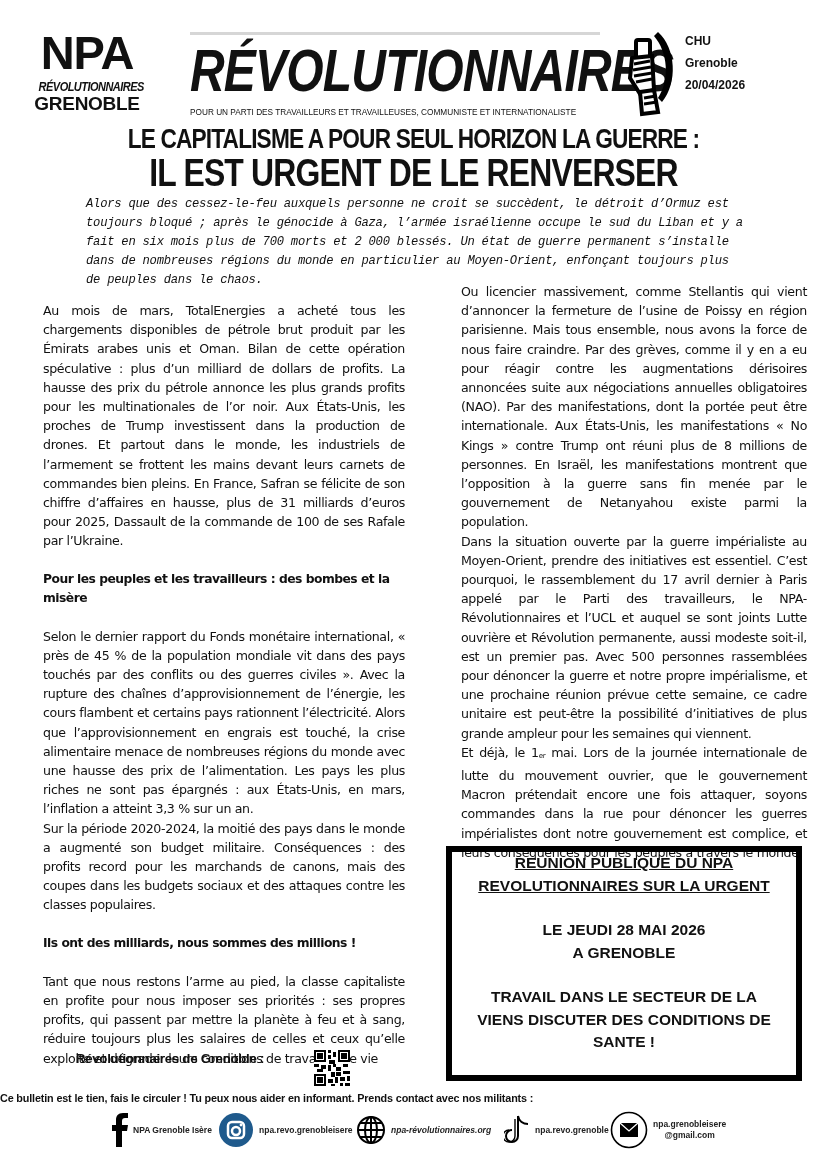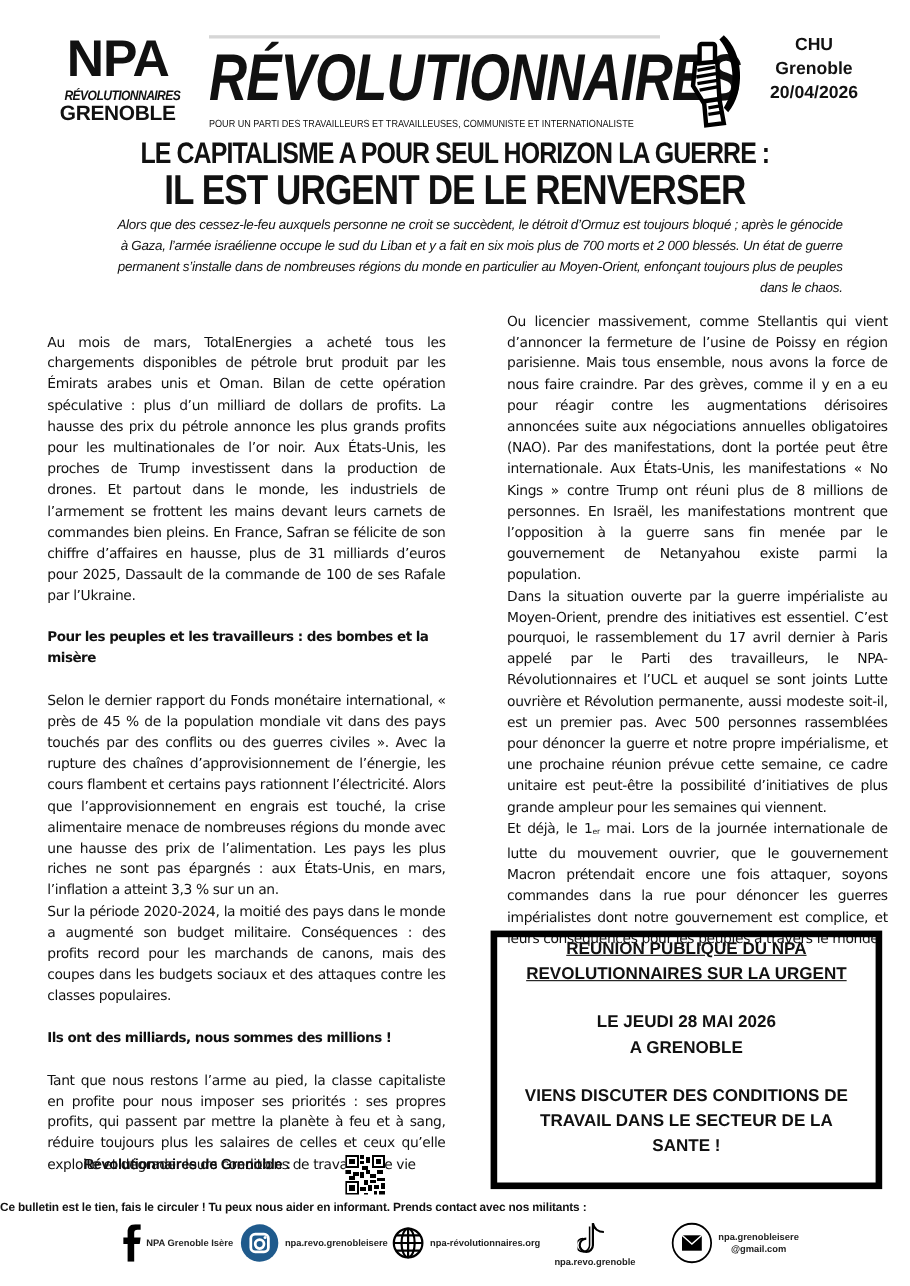--- a/index.html
+++ b/index.html
@@ -1,37 +1,37 @@
 <!DOCTYPE html>
 <html><head>
 <meta charset="utf-8">
 <style>
   * { box-sizing: border-box; margin: 0; padding: 0; }
   html, body { width: 827px; height: 1169px; background: #ffffff; overflow: hidden; }
   body { position: relative; font-family: "DejaVu Sans", sans-serif; color: #111; }
 
   
-  .npa-logo { position: absolute; left: 52px; top: 30px; width: 110px; text-align: center; }
+  .npa-logo { position: absolute; left: 32px; top: 30px; width: 110px; text-align: center; }
   .npa-logo .npa { font-family: "Liberation Sans", sans-serif; font-weight: 900; font-size: 47px; line-height: 46px; letter-spacing: -1px; }
   .npa-logo .rev { font-family: "Liberation Sans", sans-serif; font-weight: bold; font-style: italic; font-size: 12.5px; line-height: 14px; letter-spacing: -0.6px; transform: scaleX(0.88); margin-top: 4px; }
   .npa-logo .gre { font-family: "Liberation Sans", sans-serif; font-weight: 900; font-size: 19px; line-height: 20px; letter-spacing: -0.3px; }
 
   .rev-banner { position: absolute; left: 190px; top: 32px; width: 425px; }
   .rev-banner .topline { height: 3px; background: #d6d6d6; width: 410px; margin-bottom: 6px; }
   .rev-banner .title { font-family: "Liberation Sans", sans-serif; font-weight: 900; font-style: italic; font-size: 60px; line-height: 60px; letter-spacing: -1px; transform: scaleX(0.8); transform-origin: left; white-space: nowrap; }
   .rev-banner .tagline { font-family: "Liberation Sans", sans-serif; font-size: 9.4px; line-height: 11px; transform: scaleX(0.88); transform-origin: left; white-space: nowrap; margin-top: 5px; }
 
   .hammer { position: absolute; left: 618px; top: 28px; width: 60px; height: 90px; }
 
-  .doc-meta { position: absolute; left: 685px; top: 30px; width: 110px; text-align: center; font-family: "Liberation Sans", sans-serif; font-weight: bold; font-size: 16px; line-height: 22px; }
+  .doc-meta { position: absolute; left: 685px; top: 30px; width: 110px; text-align: left; font-family: "Liberation Sans", sans-serif; font-weight: bold; font-size: 12px; line-height: 22px; }
 
   
   .headline1 { position: absolute; left: 0; width: 827px; top: 124px; text-align: center; font-family: "Liberation Sans", sans-serif; font-weight: 900; font-size: 27px; line-height: 30px; letter-spacing: -1px; transform: scaleX(0.84); }
   .headline2 { position: absolute; left: 0; width: 827px; top: 153px; text-align: center; font-family: "Liberation Sans", sans-serif; font-weight: 900; font-size: 38px; line-height: 40px; letter-spacing: -1px; transform: scaleX(0.84); }
-  .lead { position: absolute; left: 86px; width: 660px; top: 195px; text-align: right; font-family: Liberation Sans, sans-serif; font-style: italic; font-size: 12.2px; line-height: 19px; letter-spacing: -0.25px; margin-left: 20px; }
+  .lead { position: absolute; left: 86px; width: 660px; top: 195px; text-align: left; font-family: Liberation Mono, monospace; font-style: italic; font-size: 12.2px; line-height: 19px; letter-spacing: -0.25px; }
 
   
   .col { position: absolute; font-family: "DejaVu Sans", sans-serif; font-size: 12.6px; line-height: 19.2px; text-align: justify; letter-spacing: -0.35px; }
   .col-left { left: 43px; top: 282px; width: 362px; }
   .col-right { left: 445px; top: 282px; width: 346px; margin-left: 16px; }
   .col h3 { font-family: "DejaVu Sans", sans-serif; font-weight: bold; font-size: 12.3px; letter-spacing: -0.5px; line-height: 19px; text-align: left; }
   .col p { margin: 0; }
   .col .gap { height: 19px; }
   .col sup { font-size: 7px; vertical-align: -1px; }
   .last-line { text-align-last: left; }
@@ -105,22 +105,22 @@
   <p class="last-line"><span>Et déjà, le 1</span><sup>er</sup><span> mai. Lors de la journée internationale de lutte du mouvement ouvrier, que le gouvernement Macron prétendait encore une fois attaquer, soyons commandes dans la rue pour dénoncer les guerres impérialistes dont notre gouvernement est complice, et leurs conséquences pour les peuples à travers le monde.</span></p>
 </div>
 
 <div class="event-box">
   <div class="u">REUNION PUBLIQUE DU NPA</div>
   <div class="u">REVOLUTIONNAIRES SUR LA URGENT</div>
   <div class="sp"></div>
   <div>LE JEUDI 28 MAI 2026</div>
   <div>A GRENOBLE</div>
   <div class="sp"></div>
+  <div>TRAVAIL DANS LE SECTEUR DE LA</div>
   <div>VIENS DISCUTER DES CONDITIONS DE</div>
-  <div>TRAVAIL DANS LE SECTEUR DE LA</div>
   <div>SANTE !</div>
 </div>
 
 <div class="newsletter">
   <div>Révolutionnaires de Grenoble :</div>
 </div>
 <svg class="qr" viewBox="0 0 21 21" shape-rendering="crispEdges">
   <rect width="21" height="21" fill="#fff"></rect>
   <path fill="#000" d="M0 0h7v7H0z M1 1v5h5V1z M2 2h3v3H2z
     M14 0h7v7h-7z M15 1v5h5V1z M16 2h3v3h-3z
@@ -147,32 +147,32 @@
     <svg width="36" height="36" viewBox="0 0 36 36">
         <circle cx="18" cy="18" r="17" fill="#1f5a8c"></circle>
         <rect x="10" y="10" width="16" height="16" rx="4" fill="none" stroke="#fff" stroke-width="2.5"></rect>
         <circle cx="18" cy="19" r="4" fill="none" stroke="#fff" stroke-width="2.5"></circle>
         <circle cx="23" cy="13" r="1.4" fill="#fff"></circle>
       </svg>
   </span>
   <span class="lbl">npa.revo.grenobleisere</span>
 </div>
 
-<div class="social" style="left:356px;">
+<div class="social" style="left:356px;font-style:italic;">
   <span class="ico">
     <svg width="30" height="30" viewBox="0 0 30 30" fill="none" stroke="#000" stroke-width="2">
         <circle cx="15" cy="15" r="13"></circle>
         <ellipse cx="15" cy="15" rx="6" ry="13"></ellipse>
         <path d="M2 15h26M4 8h22M4 22h22M15 2v26"></path>
       </svg>
   </span>
   <span class="lbl">npa-révolutionnaires.org</span>
 </div>
 
-<div class="social" style="left:504px;flex-direction:column;">
+<div class="social" style="left:504px;">
   <span class="ico">
     <svg width="26" height="32" viewBox="0 0 26 32" fill="none" stroke="#000" stroke-width="2">
         <path d="M14 2v20a6 6 0 1 1-6-6"></path>
         <path d="M14 2c1 5 5 8 10 8"></path>
         <path d="M11 5v17a6 6 0 1 1-6-6" stroke-width="1.4"></path>
       </svg>
   </span>
   <span class="lbl">npa.revo.grenoble</span>
 </div>
 

